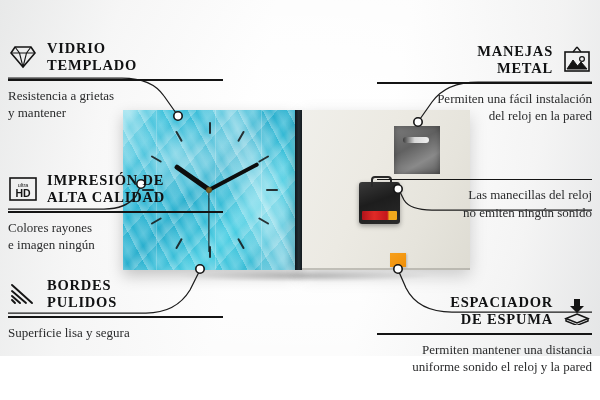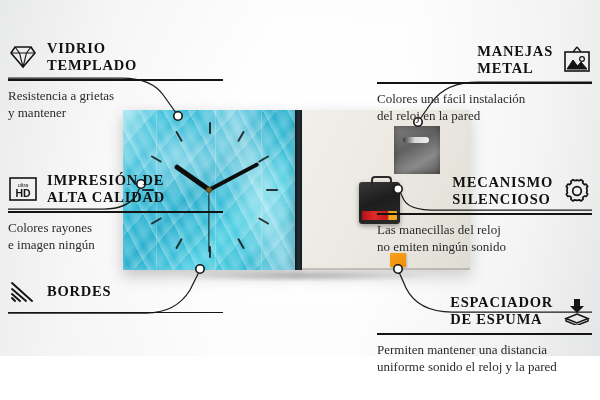--- a/index.html
+++ b/index.html
@@ -101,21 +101,21 @@
   .hand{position:absolute;left:50%;top:50%;transform-origin:50% 100%;background:#0d0d0d;border-radius:2px;}
   .hand.hour{width:5px;height:42px;margin-left:-2.5px;margin-top:-42px;}
   .hand.minute{width:4px;height:56px;margin-left:-2px;margin-top:-56px;}
   .hand.second{width:1.4px;height:62px;margin-left:-.7px;margin-top:-62px;background:#111;}
   .pin{position:absolute;left:50%;top:50%;width:6px;height:6px;margin:-3px 0 0 -3px;border-radius:50%;
        background:radial-gradient(circle,#8a6a25,#4b3a12);}
 
   
   .feat{position:absolute;width:215px;}
   .feat.left{left:8px;text-align:left;}
-  .feat.right{right:8px;}
+  .feat.right{right:8px;text-align:right;}
   .feat .head{display:flex;align-items:center;gap:9px;}
   .feat.right .head{flex-direction:row-reverse;}
   .feat .icon{width:30px;height:30px;flex:0 0 30px;display:flex;align-items:center;justify-content:center;color:#141414;}
   .feat .title{
     font-family:"Liberation Serif", serif;
     font-size:14.5px;font-weight:700;letter-spacing:.8px;line-height:1.18;
     color:#111213;text-transform:uppercase;
   }
   .feat .title .l2{display:block;}
   .feat .rule{height:1.3px;background:#141414;margin:5px 0 6px;width:100%;}
@@ -238,60 +238,52 @@
 
   <div class="feat left" style="top:277px">
     <div class="head">
       <div class="icon">
         <svg width="28" height="24" viewBox="0 0 28 24">
           <path d="M3 3 L23 21 M3 9 L17 21 M3 14 L11 21 M3 18 L6 21" stroke="#141414" stroke-width="1.9" fill="none" stroke-linecap="round"></path>
         </svg>
       </div>
       <div class="title">
         <span class="sc">BORDES</span>
-      </div>
-    </div>
-    <div class="rule"></div>
+        <span class="l2">PULIDOS</span>
+      </div>
+    </div>
+    <div class="rule"></div>
+    <div class="desc">
+      <span>Superficie lisa y segura</span>
+    </div>
   </div>
 
   <div class="feat right" style="top:43px">
     <div class="head">
       <div class="icon">
         <svg width="30" height="28" viewBox="0 0 30 28">
           <path d="M15 1 L11 6 M15 1 L19 6" stroke="#141414" stroke-width="1.3" fill="none"></path>
           <rect x="3" y="6" width="24" height="19" fill="none" stroke="#141414" stroke-width="1.6"></rect>
           <circle cx="20" cy="13" r="2.4" fill="none" stroke="#141414" stroke-width="1.2"></circle>
           <path d="M5 23 L11 14 L15.5 20 L19 16 L25 23 Z" fill="#141414" stroke="#141414" stroke-width="1"></path>
         </svg>
       </div>
       <div class="title">
         <span class="sc">MANEJAS</span>
         <span class="l2">METAL</span>
       </div>
     </div>
     <div class="rule"></div>
     <div class="desc">
-      <span>Colores una fácil instalación</span>
+      <span>Permiten una fácil instalación</span>
       <span>del reloj en la pared</span>
     </div>
   </div>
 
   <div class="feat right" style="top:174px">
-    <div class="head">
-      <div class="icon">
-        <svg width="28" height="28" viewBox="0 0 28 28">
-          <path d="M14 3.2 l2.6 .5 1.3-1.1 2.2 1.6 -.4 1.7 1.7 1.7 1.7-.4 1.6 2.2 -1.1 1.3 .5 2.6 -.5 2.6 1.1 1.3 -1.6 2.2 -1.7-.4 -1.7 1.7 .4 1.7 -2.2 1.6 -1.3-1.1 -2.6 .5 -2.6-.5 -1.3 1.1 -2.2-1.6 .4-1.7 -1.7-1.7 -1.7 .4 -1.6-2.2 1.1-1.3 -.5-2.6 .5-2.6 -1.1-1.3 1.6-2.2 1.7 .4 1.7-1.7 -.4-1.7 2.2-1.6 1.3 1.1 Z" fill="none" stroke="#141414" stroke-width="1.7" stroke-linejoin="round"></path>
-          <circle cx="14" cy="14" r="4.3" fill="none" stroke="#141414" stroke-width="1.7"></circle>
-        </svg>
-      </div>
-      <div class="title">
-        <span class="sc">MECANISMO</span>
-        <span class="l2">SILENCIOSO</span>
-      </div>
-    </div>
     <div class="rule"></div>
     <div class="desc">
       <span>Las manecillas del reloj</span>
       <span>no emiten ningún sonido</span>
     </div>
   </div>
 
   <div class="feat right" style="top:294px">
     <div class="head">
       <div class="icon">

